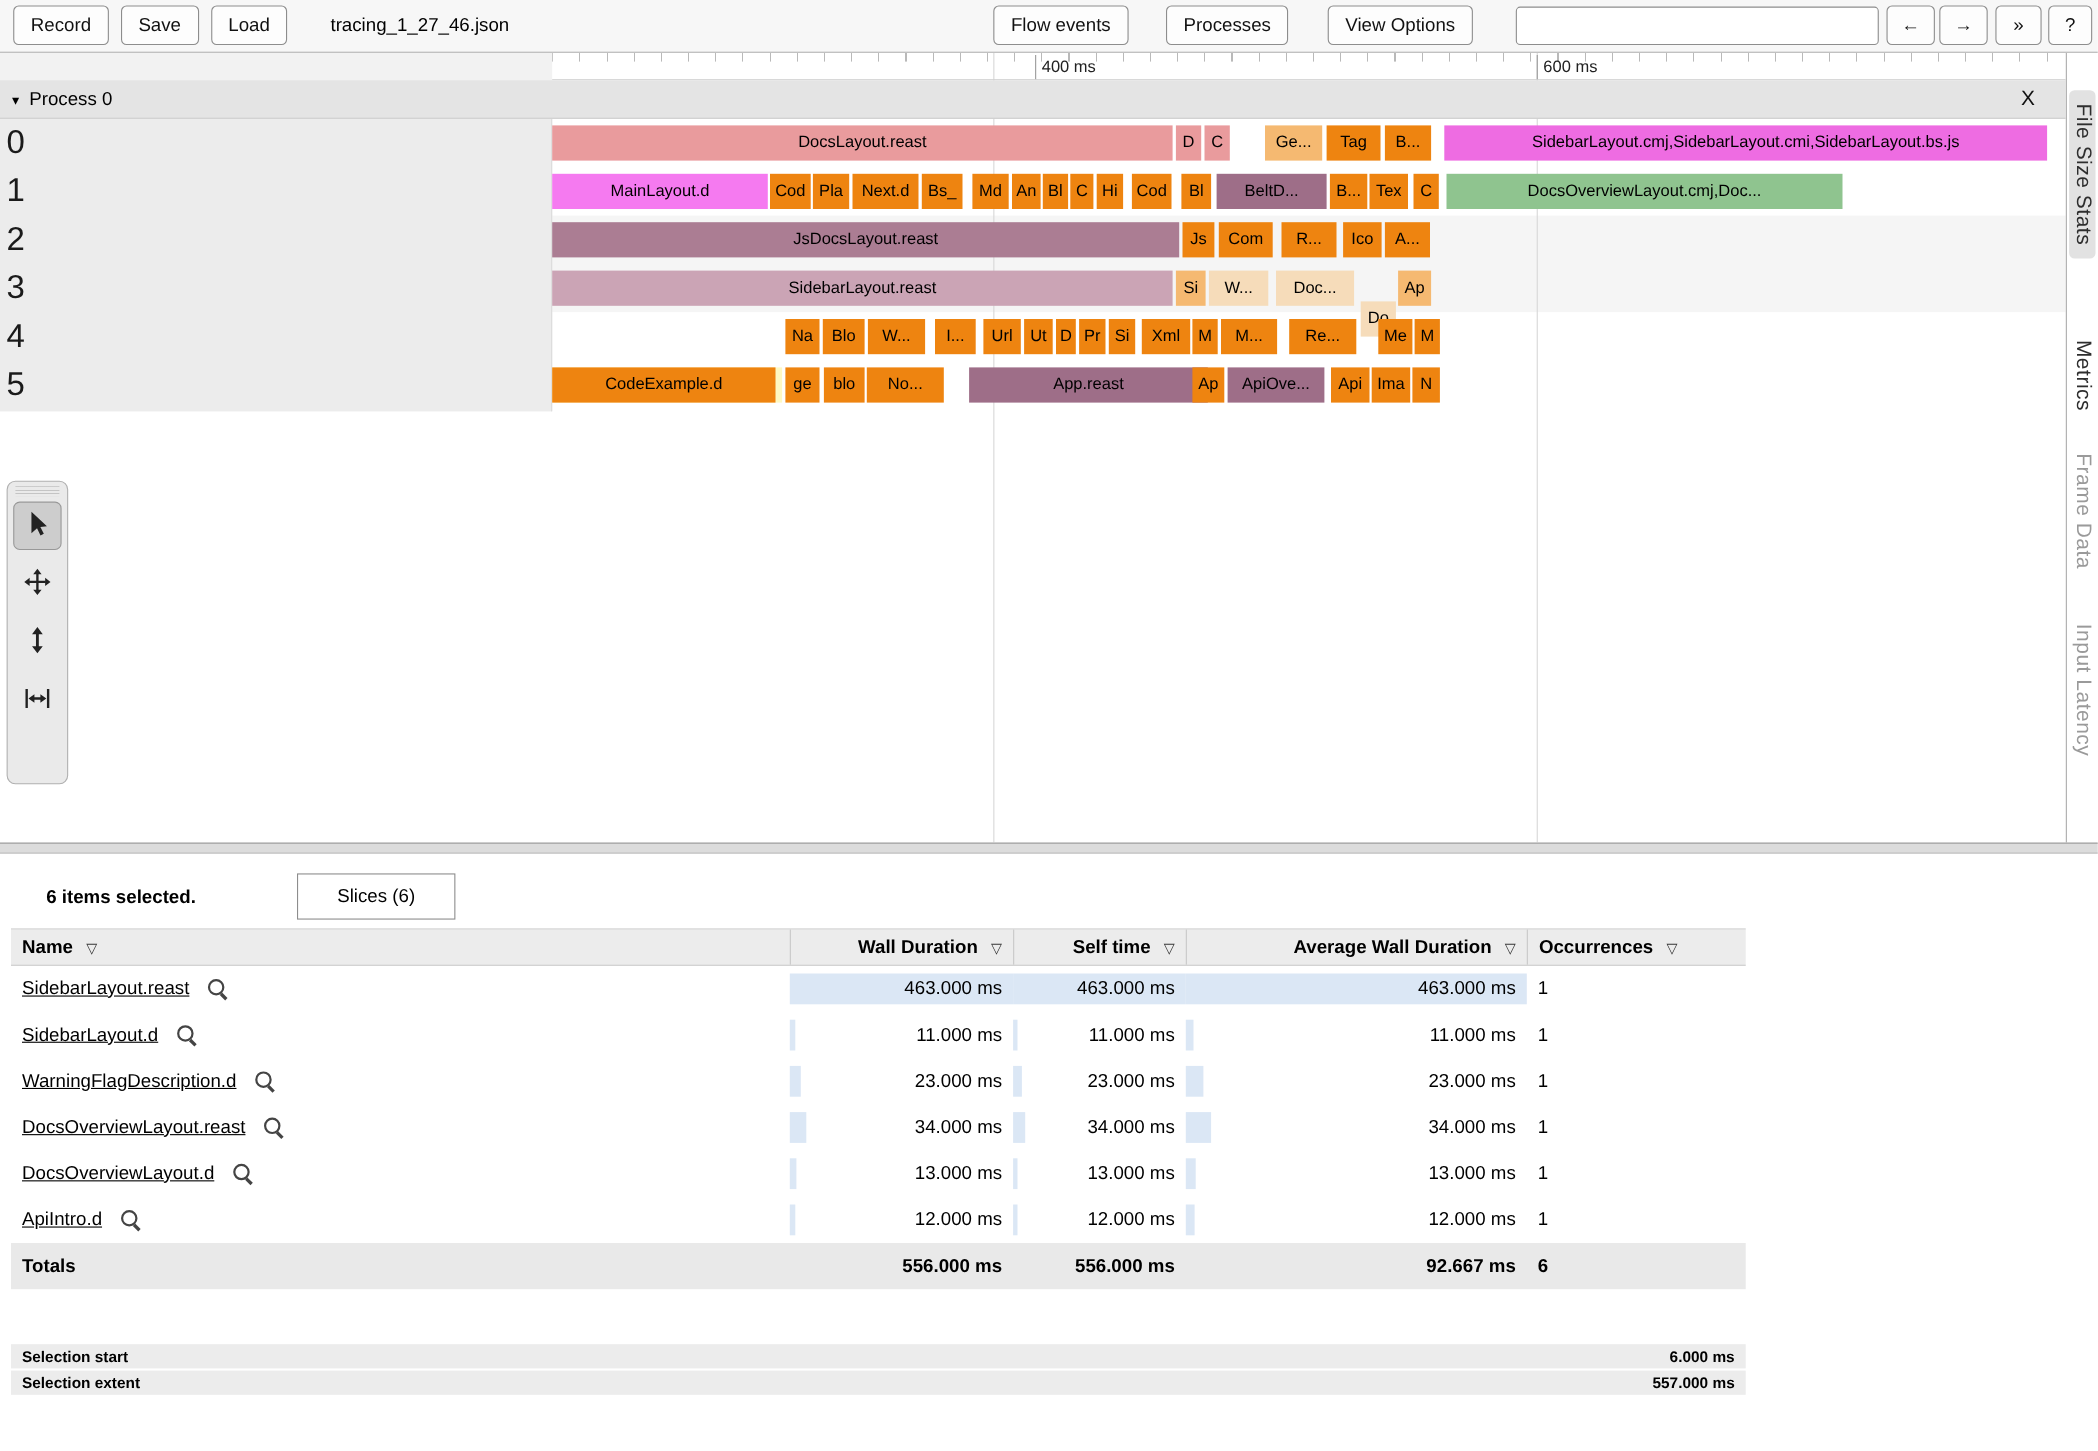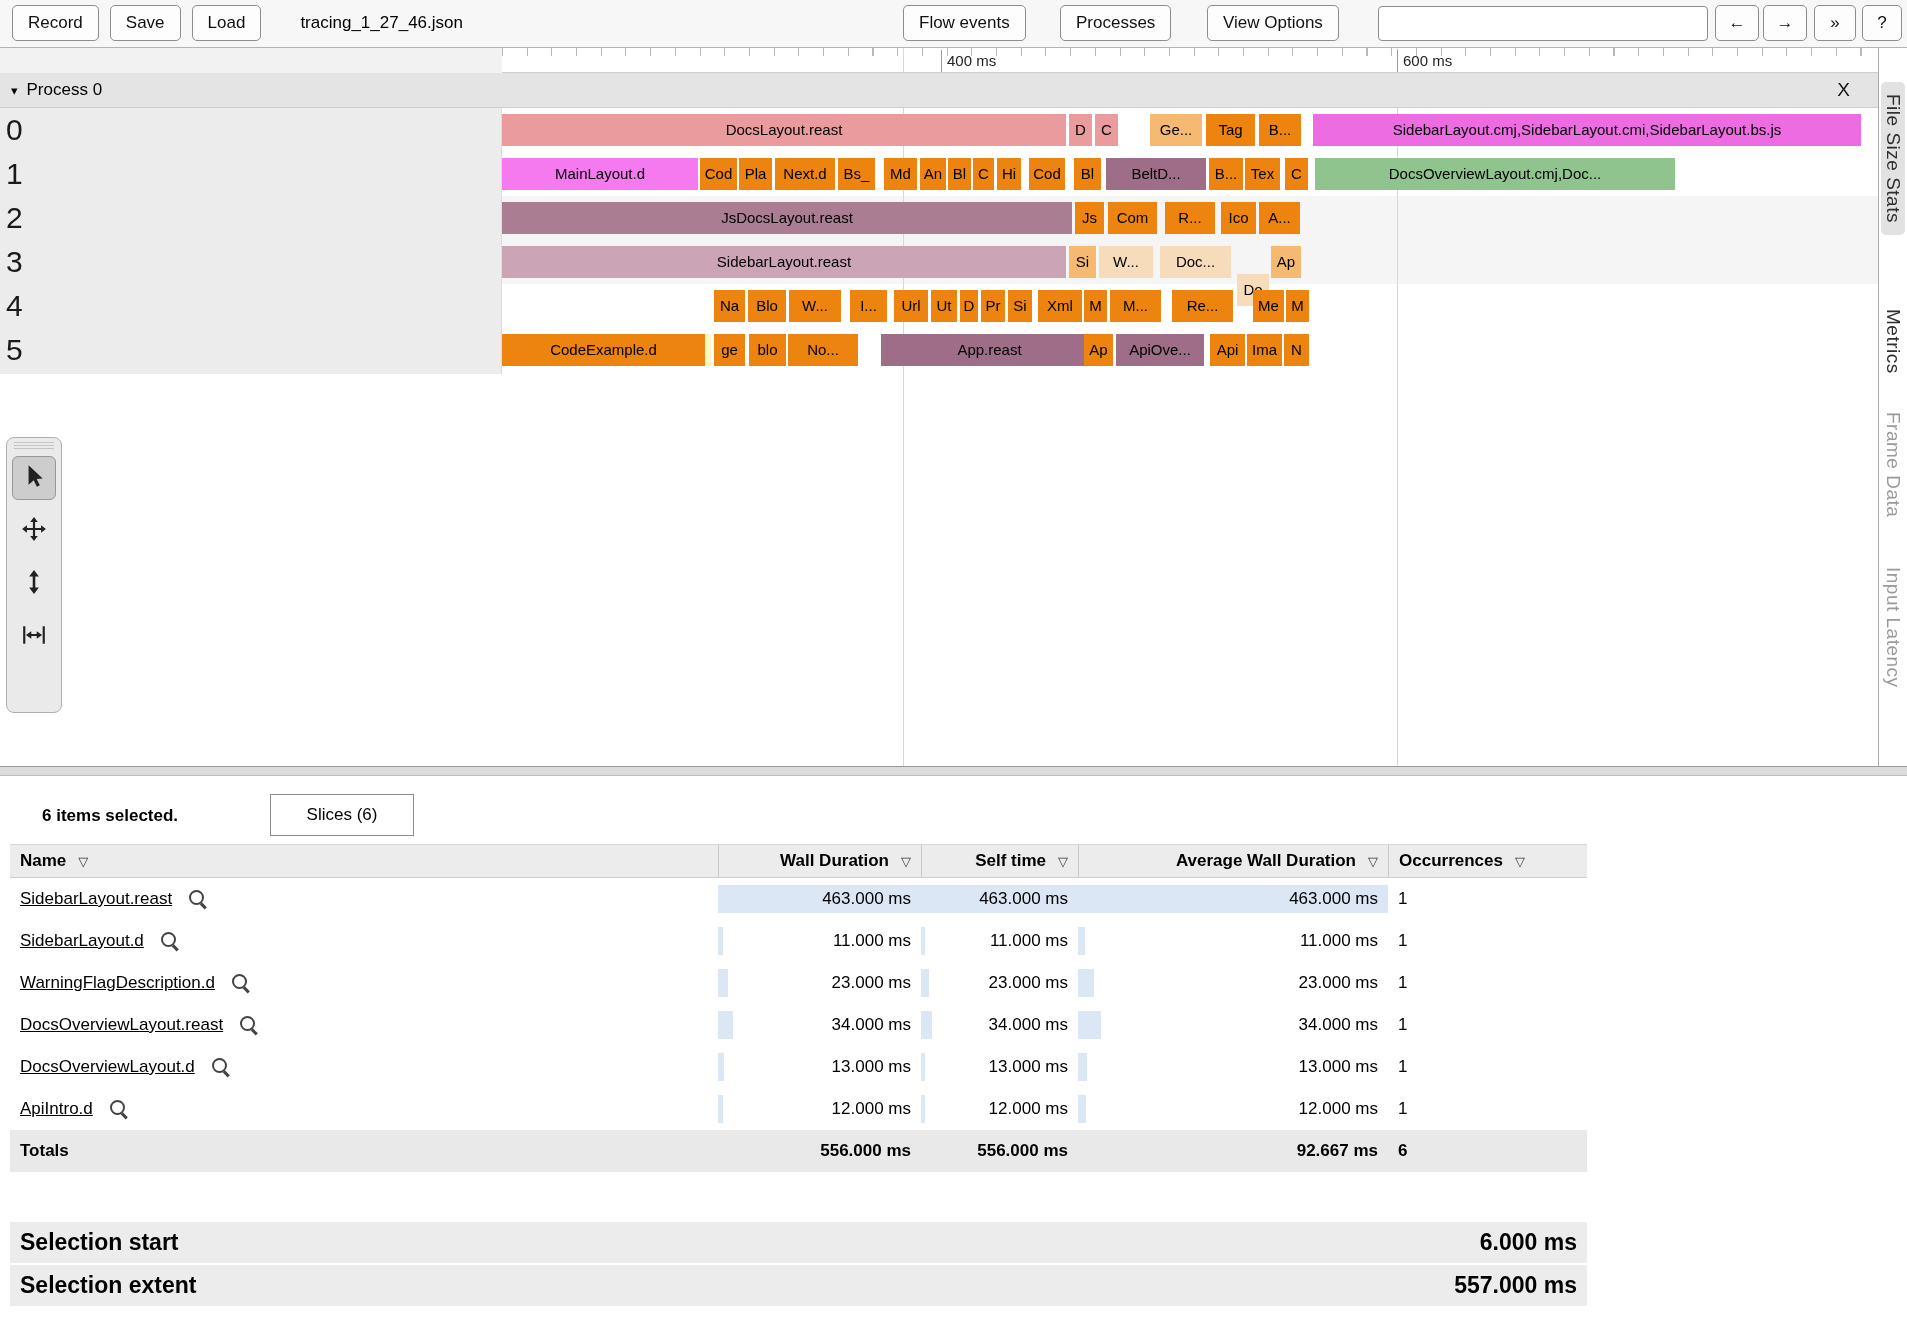--- a/index.html
+++ b/index.html
@@ -76,21 +76,21 @@
   .cell .v{position:relative;z-index:1}
   .cell.occ{padding-left:10px}
   .totals{height:42px;background:#e9e9e9;font-weight:bold}
   .totals .cell.name{padding-left:10px}
 
   .mag{position:relative;width:20px;height:20px;display:inline-block;cursor:pointer;flex:0 0 auto}
   .mag::before{content:'';position:absolute;left:1px;top:1px;width:11px;height:11px;border:2px solid #444;border-radius:50%}
   .mag::after{content:'';position:absolute;left:13px;top:13px;width:7px;height:2.5px;background:#444;transform:rotate(45deg);transform-origin:left center}
 
   .selection{position:absolute;left:10px;top:446px;width:1577px;display:flex;flex-direction:column;gap:2px}
-  .sel-row{height:41px;background:#ececec;display:flex;align-items:center;justify-content:space-between;padding:0 10px;font-weight:bold;font-size:23px}
+  .sel-row{height:22px;background:#ececec;display:flex;align-items:center;justify-content:space-between;padding:0 10px;font-weight:bold;font-size:14px}
 </style>
 </head>
 <body>
 
 <div class="toolbar">
   <div class="left-cluster">
     <button class="tb-btn">Record</button>
     <button class="tb-btn">Save</button>
     <button class="tb-btn">Load</button>
     <span class="filename">tracing_1_27_46.json</span>

